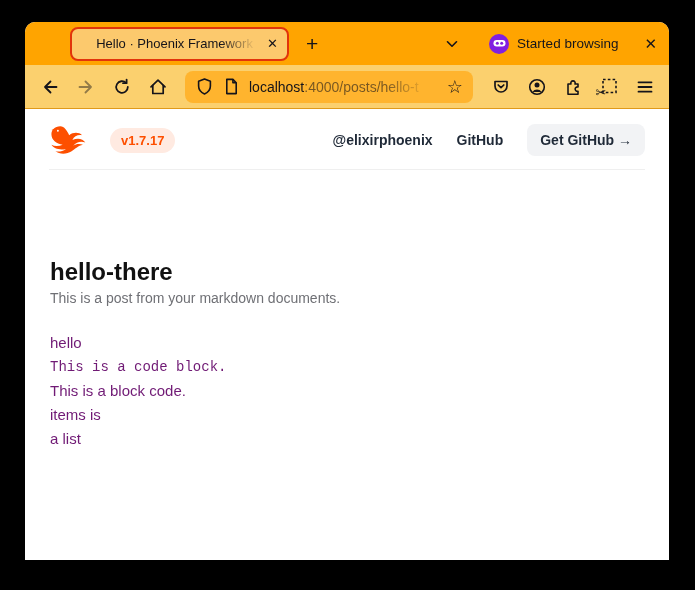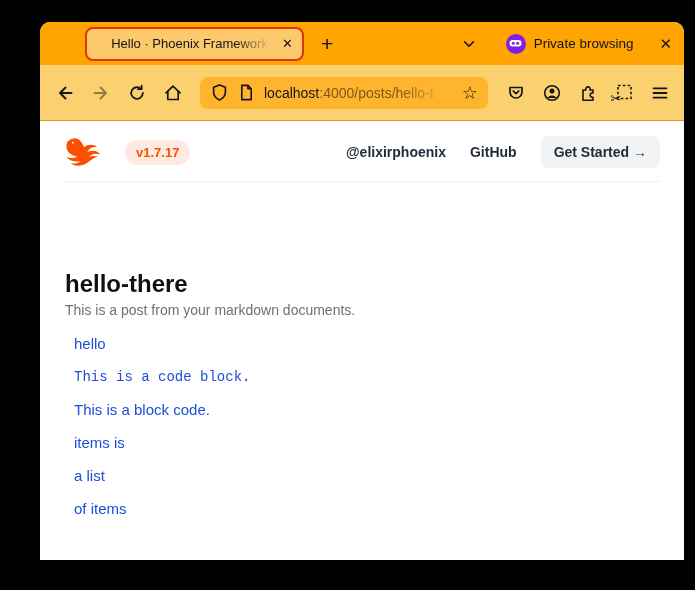--- a/index.html
+++ b/index.html
@@ -1,21 +1,21 @@
 <!DOCTYPE html>
 <html><head>
 <meta charset="utf-8">
 <style>
   html,body{margin:0;padding:0;}
   body{
     width:695px;height:590px;background:#000;position:relative;overflow:hidden;
     font-family:"Liberation Sans", sans-serif;color:#15141a;
   }
   .window{
-    position:absolute;left:40px;top:22px;width:644px;height:538px;
+    position:absolute;left:25px;top:22px;width:644px;height:538px;
     border-radius:10px 10px 0 0;overflow:hidden;display:flex;flex-direction:column;
     background:#fff;
   }
   
   .tabbar{height:43px;background:#ffa400;display:flex;align-items:center;
     padding:0 10px 0 45px;box-sizing:border-box;flex:0 0 auto;}
   .tab{height:34px;width:219px;box-sizing:border-box;background:#fcc96d;
     border:2px solid #e2340b;border-radius:8px;display:flex;align-items:center;
     padding:0 9px 0 14px;cursor:default;}
   .tab-title{flex:1;font-size:13px;white-space:nowrap;overflow:hidden;text-align:center;
@@ -25,21 +25,21 @@
   .newtab{font-size:21px;font-weight:400;margin-left:17px;line-height:1;cursor:default;}
   .flexspace{flex:1;}
   .tb-icon-btn{display:grid;place-items:center;width:26px;height:26px;cursor:default;}
   .chevron-btn{margin-right:24px;}
   .private{display:flex;align-items:center;gap:8px;margin-right:26px;}
   .mask-badge{width:20px;height:20px;border-radius:50%;background:#8120e0;
     display:grid;place-items:center;}
   .private-label{font-size:13.5px;}
   .win-close{font-size:15px;line-height:1;margin-right:2px;cursor:default;}
   
-  .toolbar{height:56px;background:#fbd06e;border-bottom:1px solid #e09a1a;
+  .toolbar{height:44px;background:#fbd06e;border-bottom:1px solid #e09a1a;
     display:flex;align-items:center;gap:7px;padding:0 10px;box-sizing:border-box;flex:0 0 auto;}
   .nav-btn{display:grid;place-items:center;width:29px;height:29px;border-radius:6px;cursor:default;}
   .nav-btn.disabled{opacity:.45;}
   .urlbar{flex:1;height:32px;background:#ffb42e;border-radius:8px;display:flex;
     align-items:center;gap:9px;padding:0 10px;margin:0 6px;min-width:0;cursor:text;}
   .url-text{flex:1;font-size:14px;white-space:nowrap;overflow:hidden;min-width:0;
     -webkit-mask-image:linear-gradient(90deg,#000 72%,transparent 95%);
     mask-image:linear-gradient(90deg,#000 72%,transparent 95%);}
   .url-path{opacity:.58;}
   .star-glyph{font-size:18px;line-height:1;cursor:default;}
@@ -50,22 +50,22 @@
   .site-header{display:flex;align-items:center;height:50px;padding:6px 24px 0;gap:19px;}
   .logo{display:grid;place-items:center;cursor:pointer;}
   .version-badge{background:#ffeae1;color:#fd4f00;font-size:13px;font-weight:600;
     padding:5px 11px;border-radius:999px;}
   .nav-links{margin-left:auto;display:flex;align-items:center;gap:24px;}
   .hdr-link{font-size:14px;font-weight:700;color:#1f2937;text-decoration:none;cursor:pointer;}
   .cta{background:#f2f3f5;padding:8px 13px;border-radius:8px;}
   .divider{border:none;border-top:1px solid #efefef;margin:4px 24px 0;}
   .post{padding:88px 25px 0;}
   .post-title{font-size:24px;font-weight:700;color:#111;margin:0 0 1px;}
-  .post-subtitle{font-size:14px;color:#6f7075;margin:0 0 11px;line-height:22px;}
-  .line{font-size:15px;color:#1d4ed8;margin:9px;line-height:24px;}
+  .post-subtitle{font-size:14px;color:#6f7075;margin:0 0 22px;line-height:22px;}
+  .line{font-size:15px;color:#701a75;margin:0;line-height:24px;}
   .line.mono{font-family:Liberation Mono, monospace;font-size:14px;}
   svg.ic{display:block;}
 </style>
 </head>
 <body>
 
 <div class="window">
 
   <div class="tabbar">
     <div class="tab">
@@ -80,21 +80,21 @@
         </svg>
     </span>
     <span class="private">
       <span class="mask-badge">
         <svg class="ic" width="13" height="9" viewBox="0 0 13 9">
           <rect x="0.5" y="1" width="12" height="6.4" rx="3.2" fill="#ffffff"></rect>
           <circle cx="4.3" cy="4.2" r="1.5" fill="#8120e0"></circle>
           <circle cx="8.7" cy="4.2" r="1.5" fill="#8120e0"></circle>
         </svg>
       </span>
-      <span class="private-label">Private browsing</span>
+      <span class="private-label">Started browsing</span>
     </span>
     <span class="win-close">✕</span>
   </div>
 
   <div class="toolbar">
     <span class="nav-btn">
       <svg class="ic" width="20" height="20" viewBox="0 0 20 20" fill="none" stroke="#15141a" stroke-width="1.8" stroke-linecap="round" stroke-linejoin="round">
           <path d="M10.5 4.5 L5 10 L10.5 15.5 M5 10 H16.5"></path>
         </svg>
     </span>
@@ -174,31 +174,30 @@
             <path d="M14 1 C7 1 3 6 3 11 c0 7 6 12 14 13 c-5 2 -10 2 -14 0 c3 5 11 7 18 5 c-4 3 -9 4 -13 3 c5 4 14 4 20 0 c5 -3 8 -7 14 -8 c-4 -2 -9 -1 -12 1 c4 -5 10 -6 15 -4 c-3 -5 -10 -6 -16 -3 c2 -5 7 -7 12 -6 c-4 -4 -11 -4 -16 0 C22 6 19 1 14 1 Z"></path>
             <path d="M13 2 L3 5.5 l8 3 Z"></path>
           </g>
           <circle cx="11" cy="6.5" r="1.2" fill="#fff"></circle>
         </svg>
       </span>
       <span class="version-badge">v1.7.17</span>
       <span class="nav-links">
         <a class="hdr-link">@elixirphoenix</a>
         <a class="hdr-link">GitHub</a>
-        <a class="hdr-link cta">Get Started →</a>
+        <a class="hdr-link cta">Get GitHub →</a>
       </span>
     </div>
 
     <hr class="divider">
 
     <div class="post">
       <h1 class="post-title">hello-there</h1>
       <p class="post-subtitle">This is a post from your markdown documents.</p>
       <p class="line">hello</p>
       <p class="line mono">This is a code block.</p>
       <p class="line">This is a block code.</p>
       <p class="line">items is</p>
       <p class="line">a list</p>
-      <p class="line">of items</p>
     </div>
 
   </div>
 </div>
 
 </body></html>

